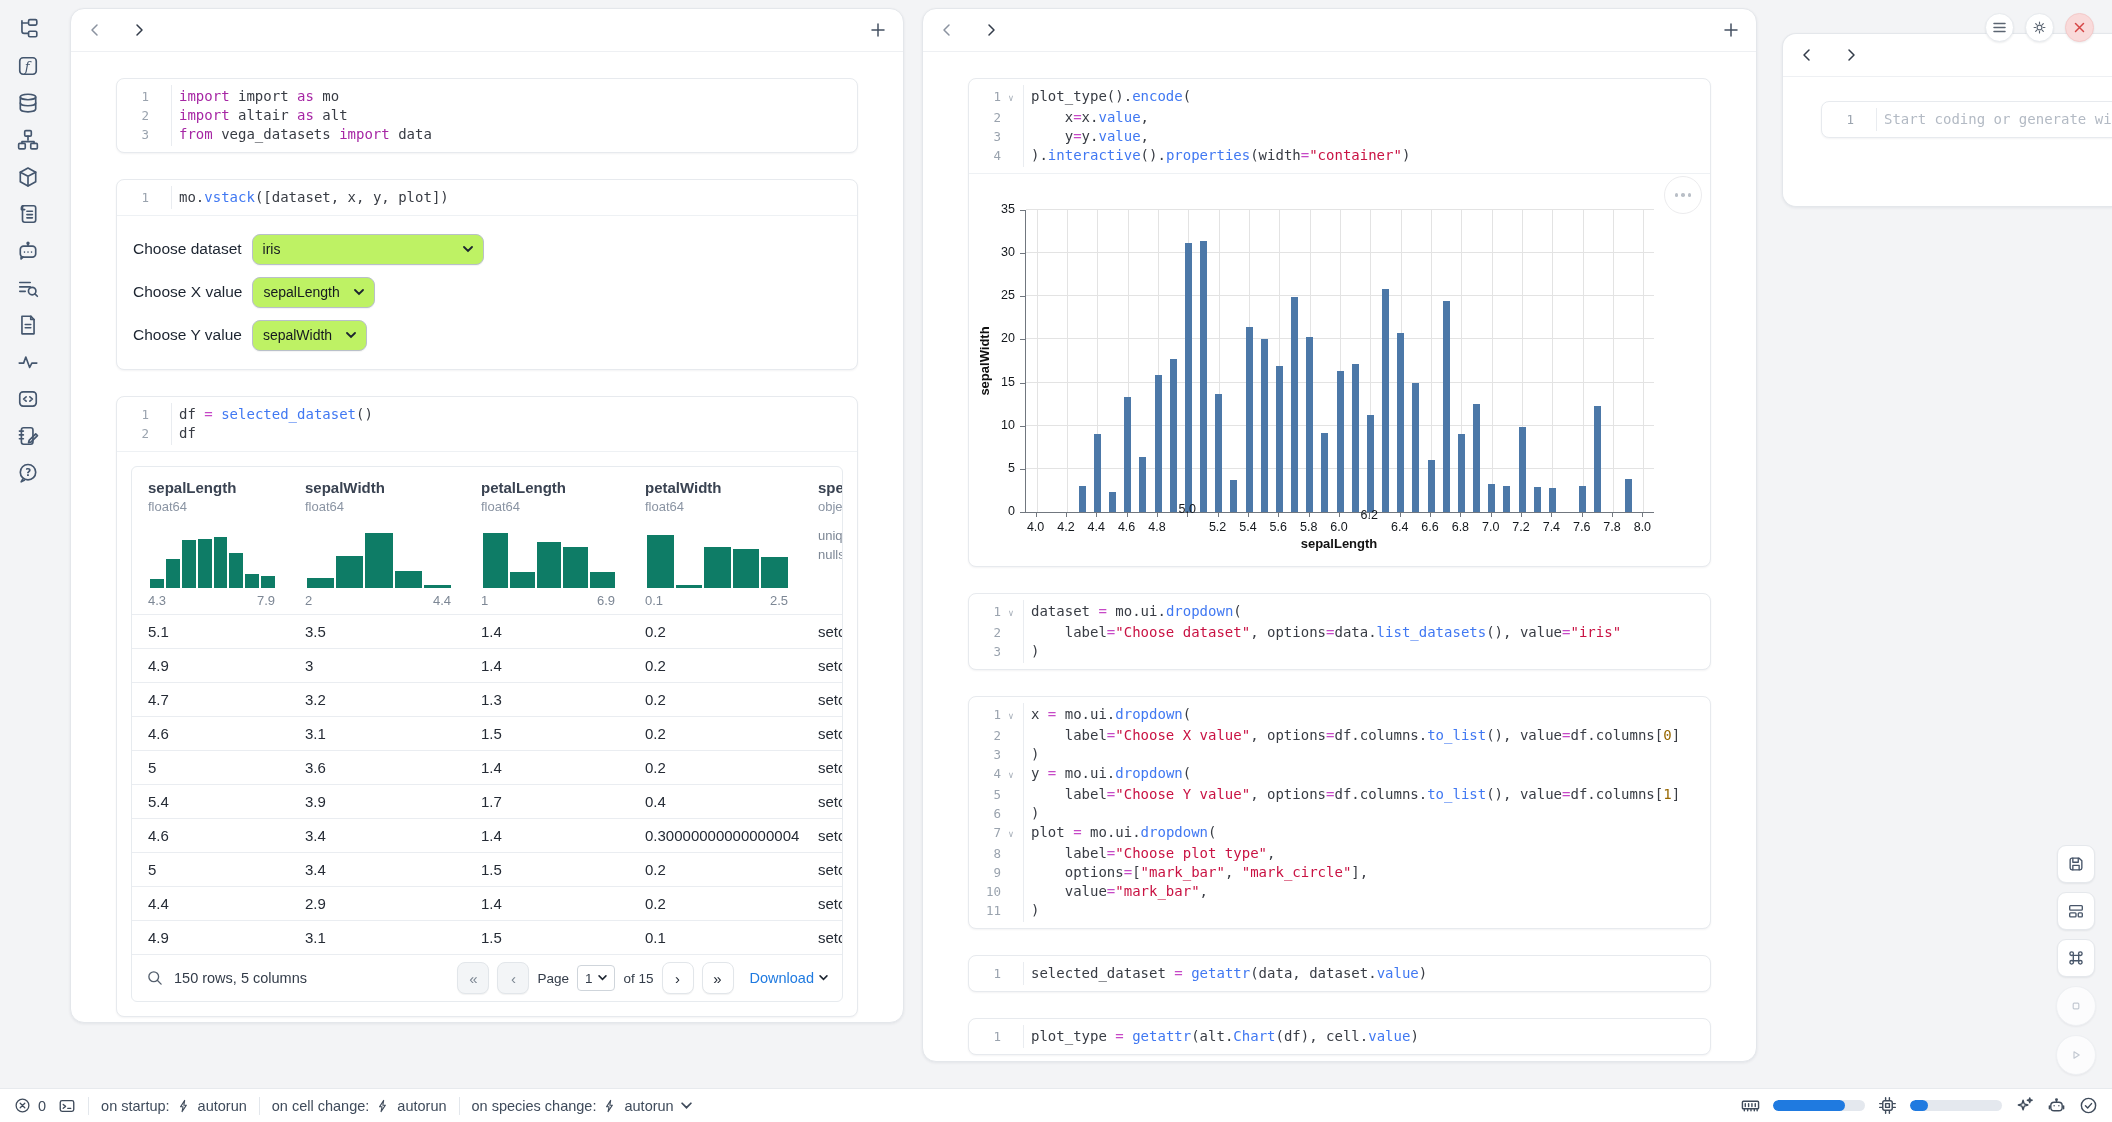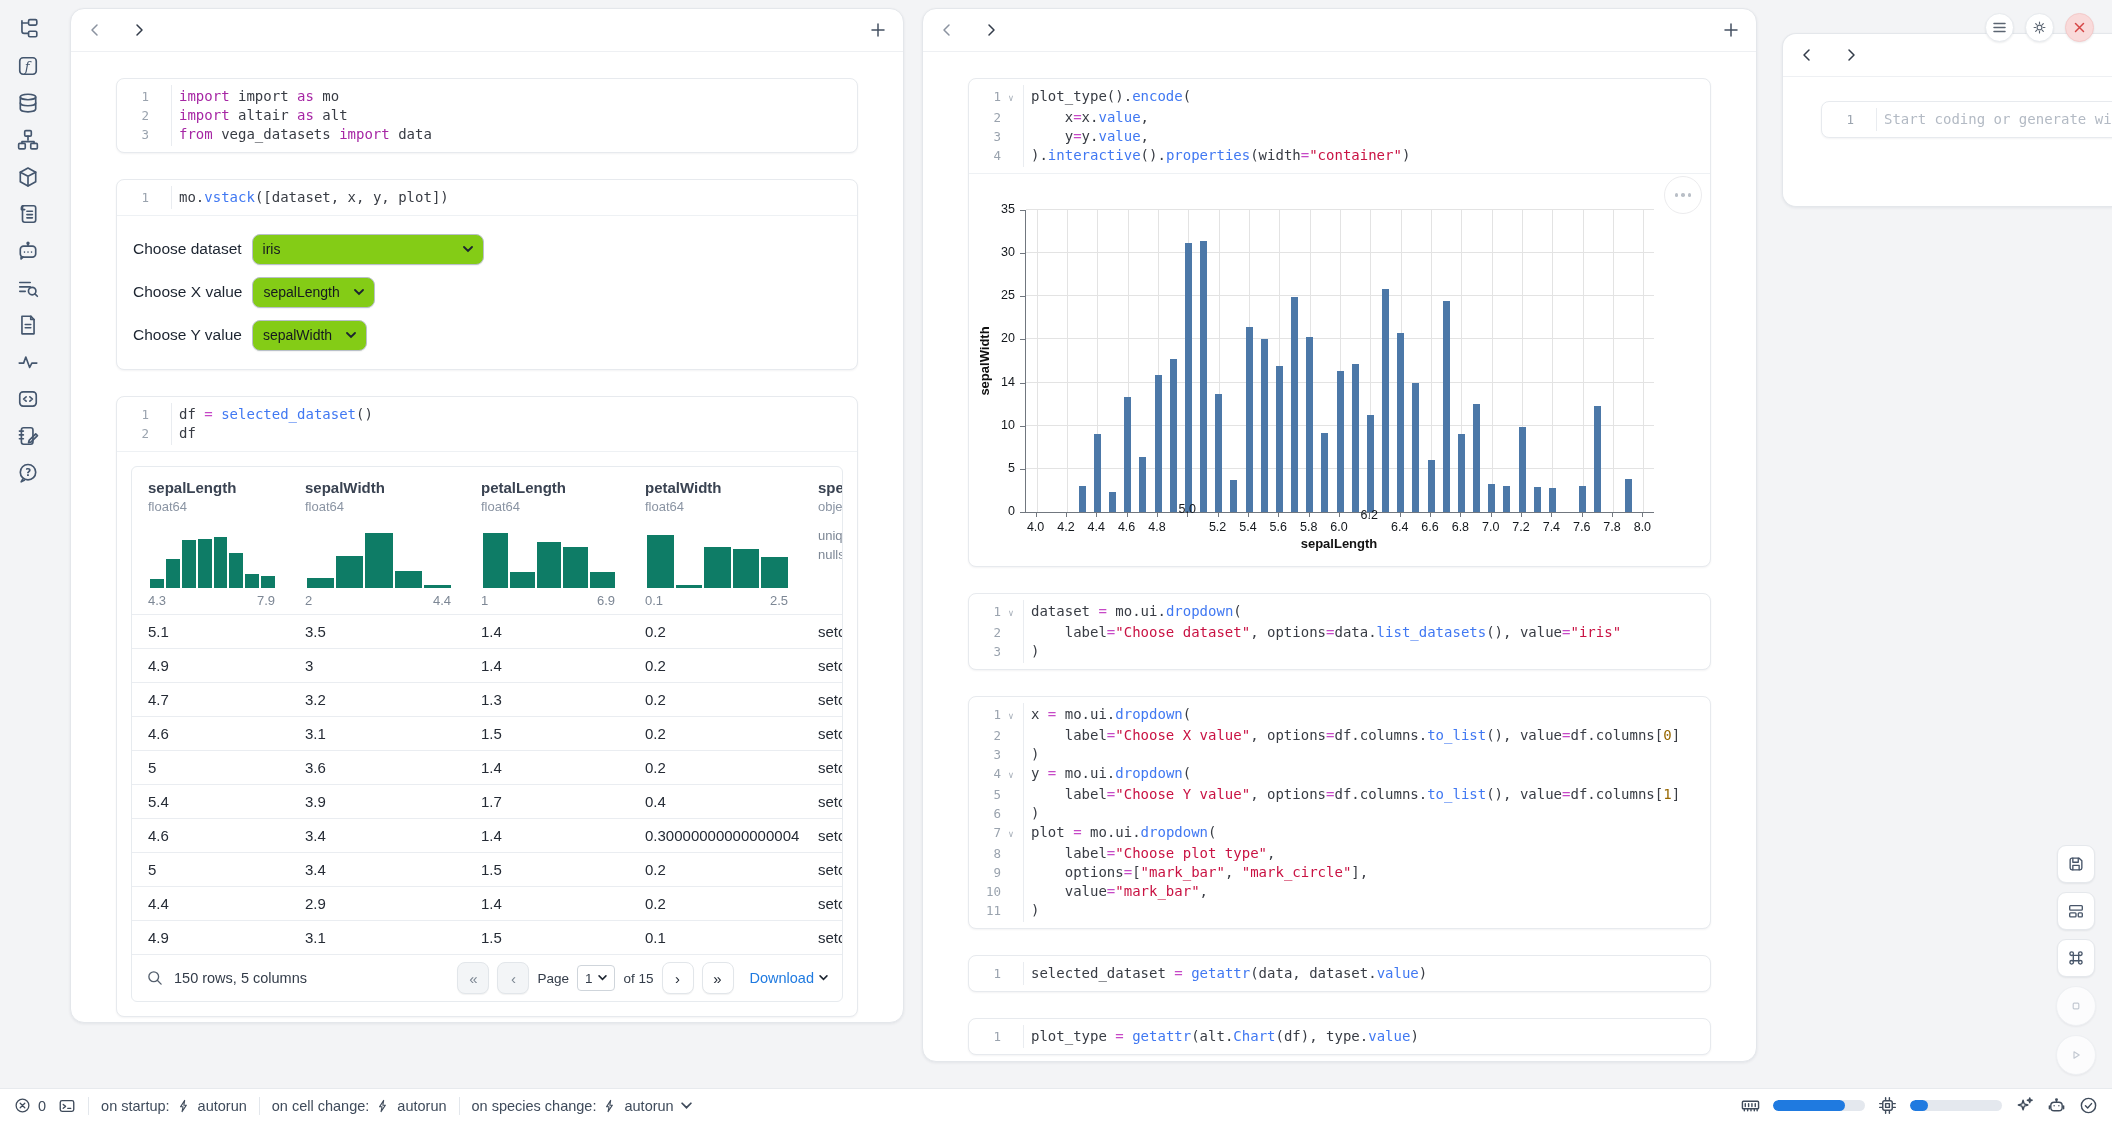--- a/index.html
+++ b/index.html
@@ -30,21 +30,21 @@
   .cline{display:flex;align-items:baseline;}
   .lnum{width:32px;flex:none;text-align:right;color:#9aa3ae;font-size:12.5px;}
   .chevfold{width:20px;flex:none;text-align:center;color:#a6aeb8;font-size:9px;}
   .ltext{padding-left:10px;white-space:pre;}
   .tk-p{color:#383c44;} .tk-k{color:#a626a4;} .tk-f{color:#4078f2;} .tk-s{color:#c91243;} .tk-o{color:#c648c6;} .tk-n{color:#986801;}
   .cell-output{border-top:1px solid #eef1f4;}
 
   
   .ctl-wrap{padding:18px 16px 6px;}
   .ctl-row{display:flex;align-items:center;gap:10px;margin-bottom:13px;font-size:15.5px;color:#1c2430;height:30px;}
-  .sel{display:inline-flex;align-items:center;gap:14px;border:1.5px solid #b9c0c9;border-radius:8px;height:29px;padding:0 10px;font-size:14px;color:#15191f;box-shadow:0 1px 1px rgba(0,0,0,.05);cursor:pointer;background:#84cc16;}
+  .sel{display:inline-flex;align-items:center;gap:14px;border:1.5px solid #b9c0c9;border-radius:8px;height:29px;padding:0 10px;font-size:14px;color:#15191f;box-shadow:0 1px 1px rgba(0,0,0,.05);cursor:pointer;background:#bef264;}
   .sel.wide{width:210px;justify-content:space-between;}
   .selch{width:10px;height:7px;color:#1c2430;}
 
   
   .tbl{margin:14px;border:1px solid #e7ebef;border-radius:6px;overflow:hidden;}
   .tbl-head{display:flex;padding:12px 0 6px;}
   .tcol{flex:none;padding-left:16px;box-sizing:border-box;}
   .col-name{font-weight:bold;font-size:15px;color:#3a4352;white-space:nowrap;overflow:hidden;}
   .col-type{font-size:13px;color:#8a94a3;margin-top:3px;white-space:nowrap;overflow:hidden;}
   .hist{height:58px;display:flex;align-items:flex-end;gap:2px;margin:16px 14px 5px 2px;}
@@ -647,21 +647,21 @@
             <div class="xlab" style="left: 643px; top: 346px;">7.8</div>
             <div class="tickx" style="left: 673.4px; top: 338px;"></div>
             <div class="xlab" style="left: 673.4px; top: 346px;">8.0</div>
             <div class="ticky" style="left: 51px; top: 338px;"></div>
             <div class="ylab" style="top: 330px;">0</div>
             <div class="ticky" style="left: 51px; top: 294.9px;"></div>
             <div class="ylab" style="top: 286.9px;">5</div>
             <div class="ticky" style="left: 51px; top: 251.7px;"></div>
             <div class="ylab" style="top: 243.7px;">10</div>
             <div class="ticky" style="left: 51px; top: 208.6px;"></div>
-            <div class="ylab" style="top: 200.6px;">14</div>
+            <div class="ylab" style="top: 200.6px;">15</div>
             <div class="ticky" style="left: 51px; top: 165.4px;"></div>
             <div class="ylab" style="top: 157.4px;">20</div>
             <div class="ticky" style="left: 51px; top: 122.3px;"></div>
             <div class="ylab" style="top: 114.3px;">25</div>
             <div class="ticky" style="left: 51px; top: 79.1px;"></div>
             <div class="ylab" style="top: 71.1px;">30</div>
             <div class="ticky" style="left: 51px; top: 36px;"></div>
             <div class="ylab" style="top: 28px;">35</div>
           </div>
       </div>
@@ -751,21 +751,21 @@
             <span class="chevfold"></span>
             <span class="ltext"><span class="tk-p">selected_dataset </span><span class="tk-o">=</span><span class="tk-p"> </span><span class="tk-f">getattr</span><span class="tk-p">(data, dataset.</span><span class="tk-f">value</span><span class="tk-p">)</span></span>
           </div>
         </div>
     </div>
     <div class="cell">
       <div class="code">
           <div class="cline">
             <span class="lnum">1</span>
             <span class="chevfold"></span>
-            <span class="ltext"><span class="tk-p">plot_type </span><span class="tk-o">=</span><span class="tk-p"> </span><span class="tk-f">getattr</span><span class="tk-p">(alt.</span><span class="tk-f">Chart</span><span class="tk-p">(df), type.</span><span class="tk-f">value</span><span class="tk-p">)</span></span>
+            <span class="ltext"><span class="tk-p">plot_type </span><span class="tk-o">=</span><span class="tk-p"> </span><span class="tk-f">getattr</span><span class="tk-p">(alt.</span><span class="tk-f">Chart</span><span class="tk-p">(df), cell.</span><span class="tk-f">value</span><span class="tk-p">)</span></span>
           </div>
         </div>
     </div>
   </div>
 </div>
 
 <div class="panel" id="panel3">
   <div class="panel-nav">
     <span class="nav-ch nav-next" style="color:#333c4a">
         <svg viewBox="0 0 14 14" class="stk">

